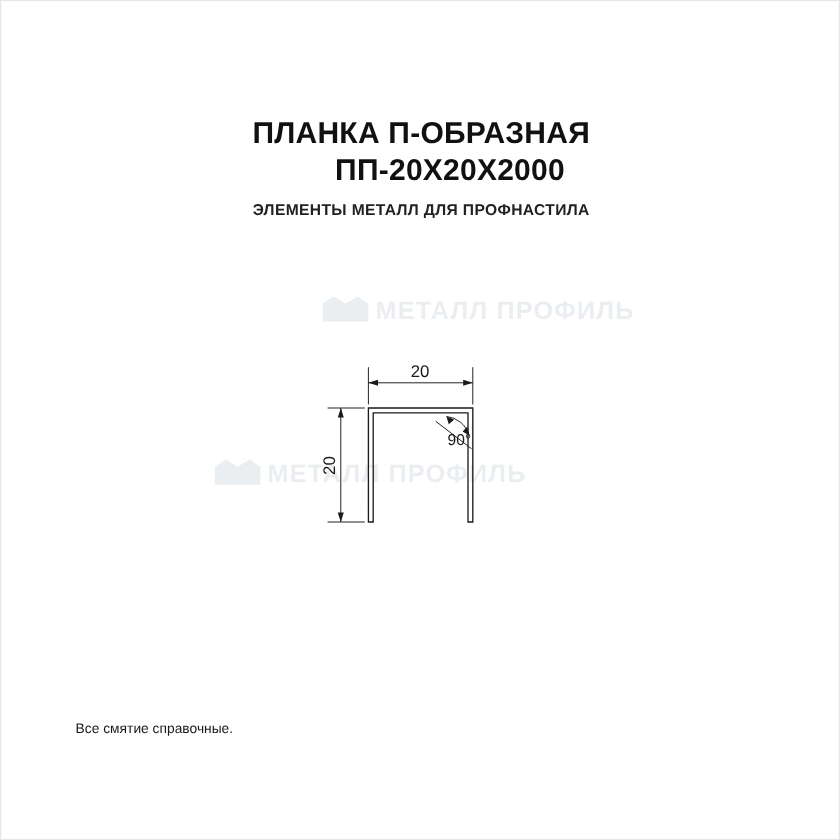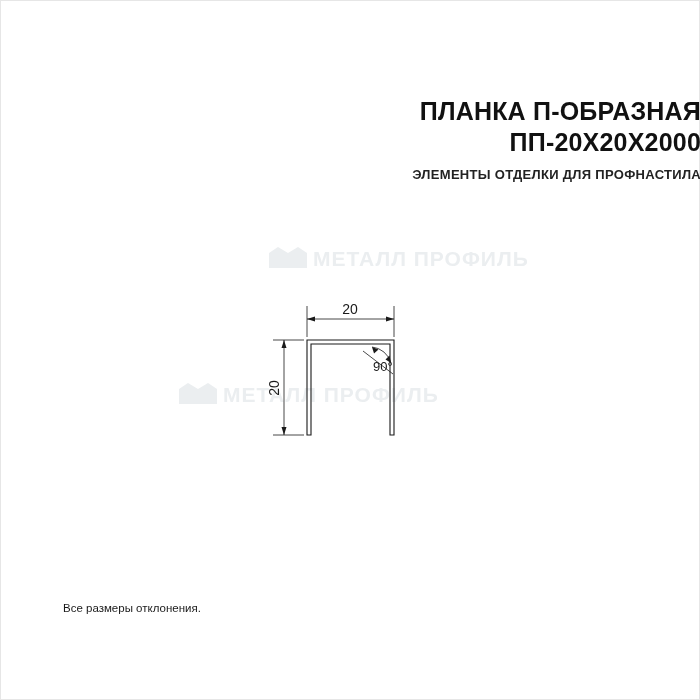--- a/index.html
+++ b/index.html
@@ -21,21 +21,21 @@
     width: 700px;
     height: 700px;
     border: 1px solid #e6e6e6;
     box-sizing: border-box;
   }
   .title-block {
     position: absolute;
     left: 0;
     top: 95px;
     width: 700px;
-    text-align: right;
+    text-align: center;
   }
   .title-line1 {
     font-size: 25px;
     font-weight: bold;
     color: #111111;
     letter-spacing: 0.2px;
     line-height: 31px;
   }
   .title-line2 {
     font-size: 25px;
@@ -82,21 +82,21 @@
   text { font-family: "Liberation Sans", sans-serif; }
 </style>
 </head>
 <body>
 
 <div class="page">
 
   <div class="title-block">
     <div class="title-line1">ПЛАНКА П-ОБРАЗНАЯ</div>
     <div class="title-line2">ПП-20Х20Х2000</div>
-    <div class="subtitle">ЭЛЕМЕНТЫ ОТДЕЛКИ ДЛЯ ПРОФНАСТИЛА</div>
+    <div class="subtitle">ЭЛЕМЕНТЫ МЕТАЛЛ ДЛЯ ПРОФНАСТИЛА</div>
   </div>
 
   <div class="watermarks">
     <svg width="700" height="320" viewBox="0 0 700 320">
       <g fill="#ebeef0" font-size="21" font-weight="bold" letter-spacing="1">
         <g transform="translate(268,70)">
           <path d="M0,-13 L9,-19 L19,-13 L29,-19 L38,-13 L38,2 L0,2 Z" fill="#ebeef0"></path>
           <text x="44" y="0">МЕТАЛЛ ПРОФИЛЬ</text>
         </g>
         <g transform="translate(178,206)">
@@ -141,16 +141,16 @@
         <path d="M 371,151 L 373,157.5 L 377.5,153.5 Z" fill="#1a1a1a" stroke="none"></path>
         <path d="M 390,167 L 384.5,163.5 L 388.5,159.5 Z" fill="#1a1a1a" stroke="none"></path>
         <line x1="362" y1="155" x2="392" y2="178"></line>
       </g>
       <text x="372" y="175" font-size="13" fill="#1a1a1a">90°</text>
 
     </svg>
   </div>
 
   <div class="footer">
-    <div>Все размеры отклонения.</div>
+    <div>Все смятие справочные.</div>
   </div>
 
 </div>
 
 </body></html>

